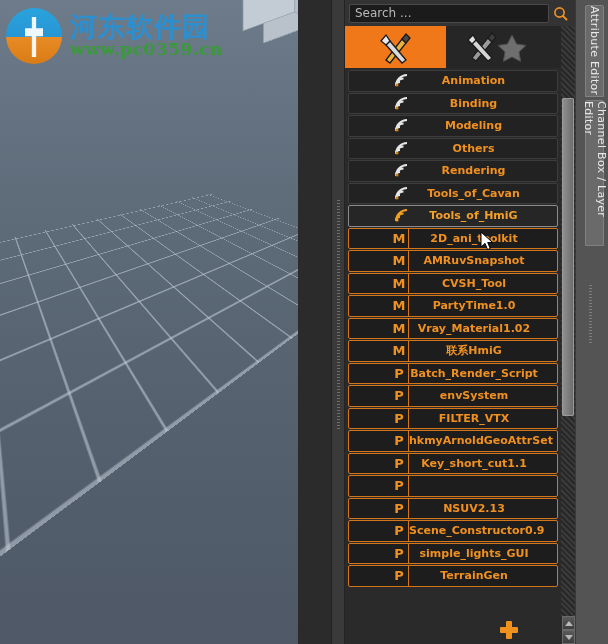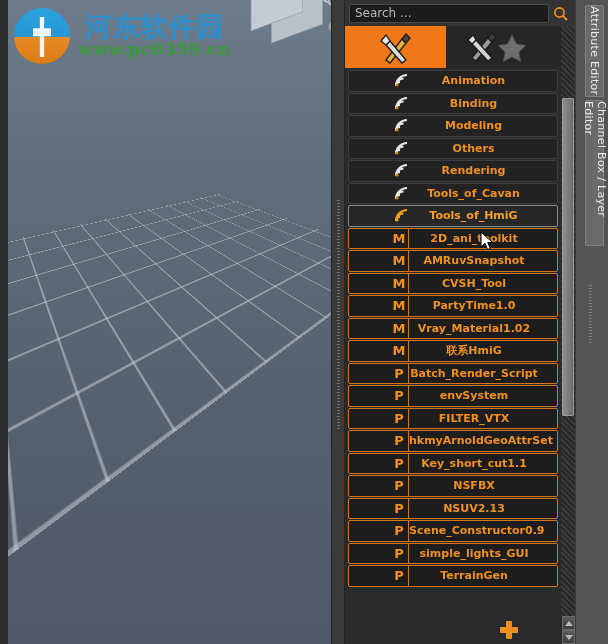--- a/index.html
+++ b/index.html
@@ -11,25 +11,24 @@
     width: 608px;
     height: 644px;
     overflow: hidden;
     font-family: "DejaVu Sans", "Liberation Sans", sans-serif;
     position: relative;
   }
 
   
   #viewport {
     position: absolute;
-    left: 8px; top: 0;
-    width: 331px; height: 644px;
+    left: 0; top: 0;
+    width: 298px; height: 644px;
     background: linear-gradient(180deg, #6d7b8a 0%, #5f6c7a 30%, #566270 60%, #4e5866 100%);
     overflow: hidden;
-    text-align: center;
   }
   #grid-floor {
     position: absolute;
     left: -60px;
     top: 218px;
     width: 320px;
     height: 160px;
     background-image:
       repeating-linear-gradient(0deg, rgba(215,225,235,.55) 0 1px, transparent 1px 26px),
       repeating-linear-gradient(90deg, rgba(215,225,235,.55) 0 1px, transparent 1px 26px);
@@ -552,21 +551,20 @@
       <div class="tool-row">
         <span class="badge">P</span>
         <span class="label">hkmyArnoldGeoAttrSet</span>
       </div>
       <div class="tool-row">
         <span class="badge">P</span>
         <span class="label">Key_short_cut1.1</span>
       </div>
       <div class="tool-row">
         <span class="badge">P</span>
-        <span class="label">NSFBX</span>
       </div>
       <div class="tool-row">
         <span class="badge">P</span>
         <span class="label">NSUV2.13</span>
       </div>
       <div class="tool-row">
         <span class="badge">P</span>
         <span class="label">Scene_Constructor0.9</span>
       </div>
       <div class="tool-row">

